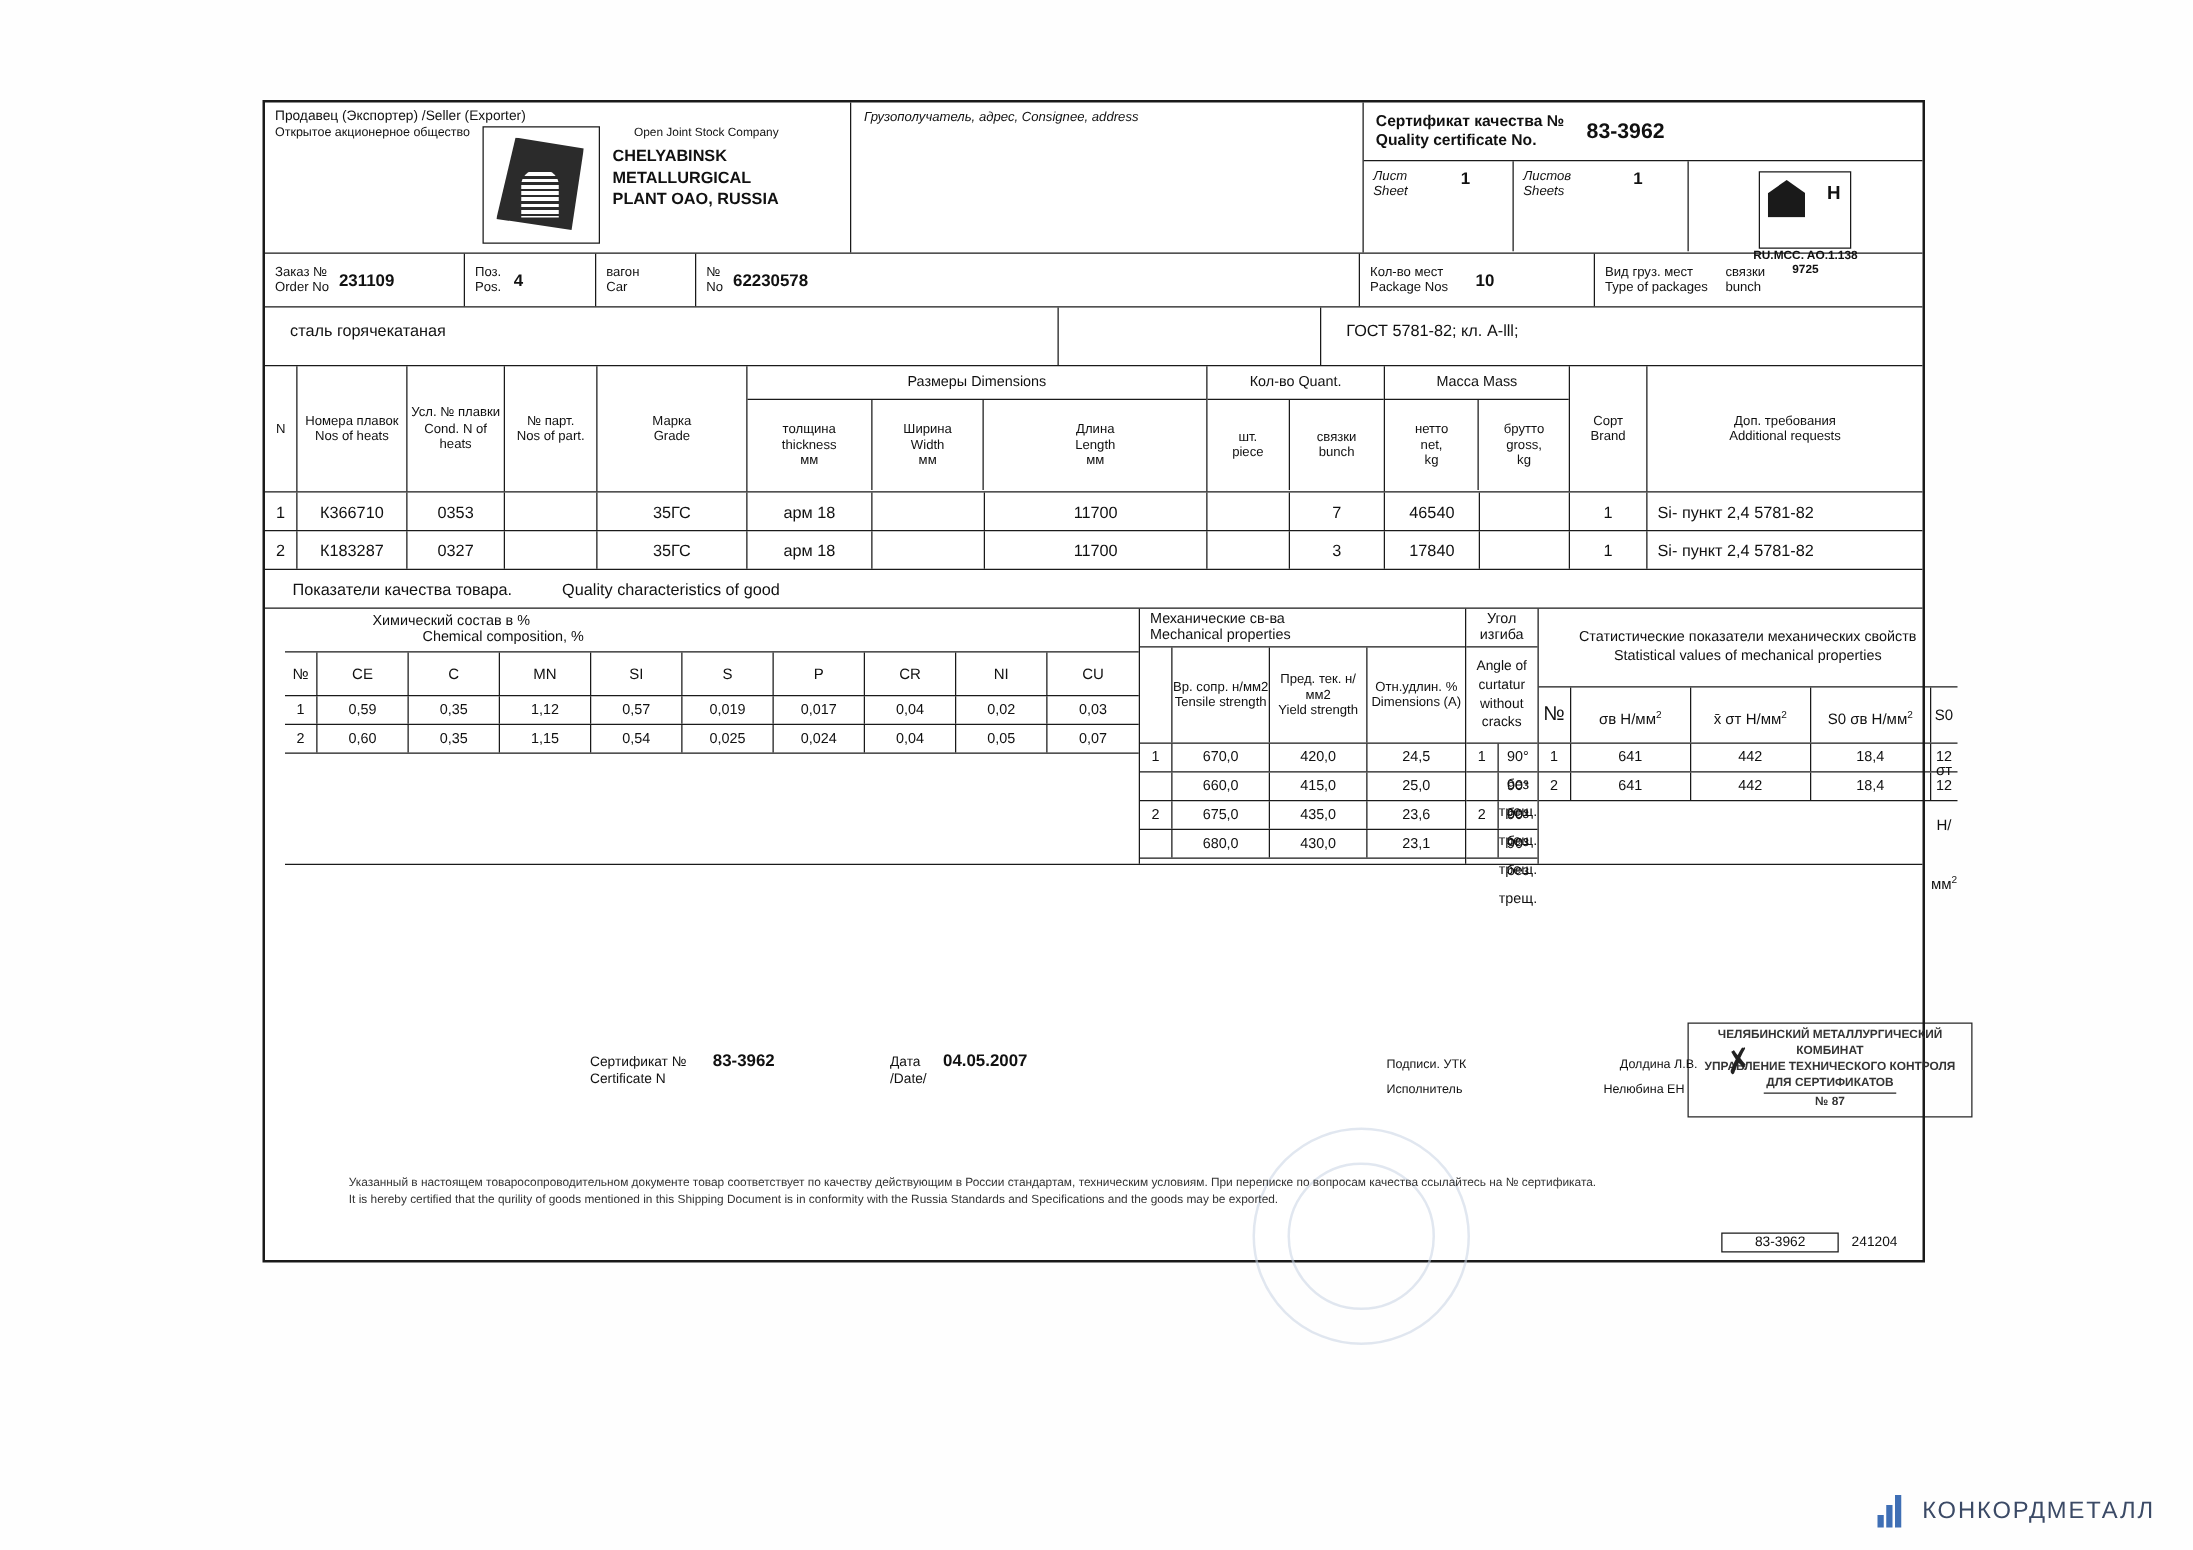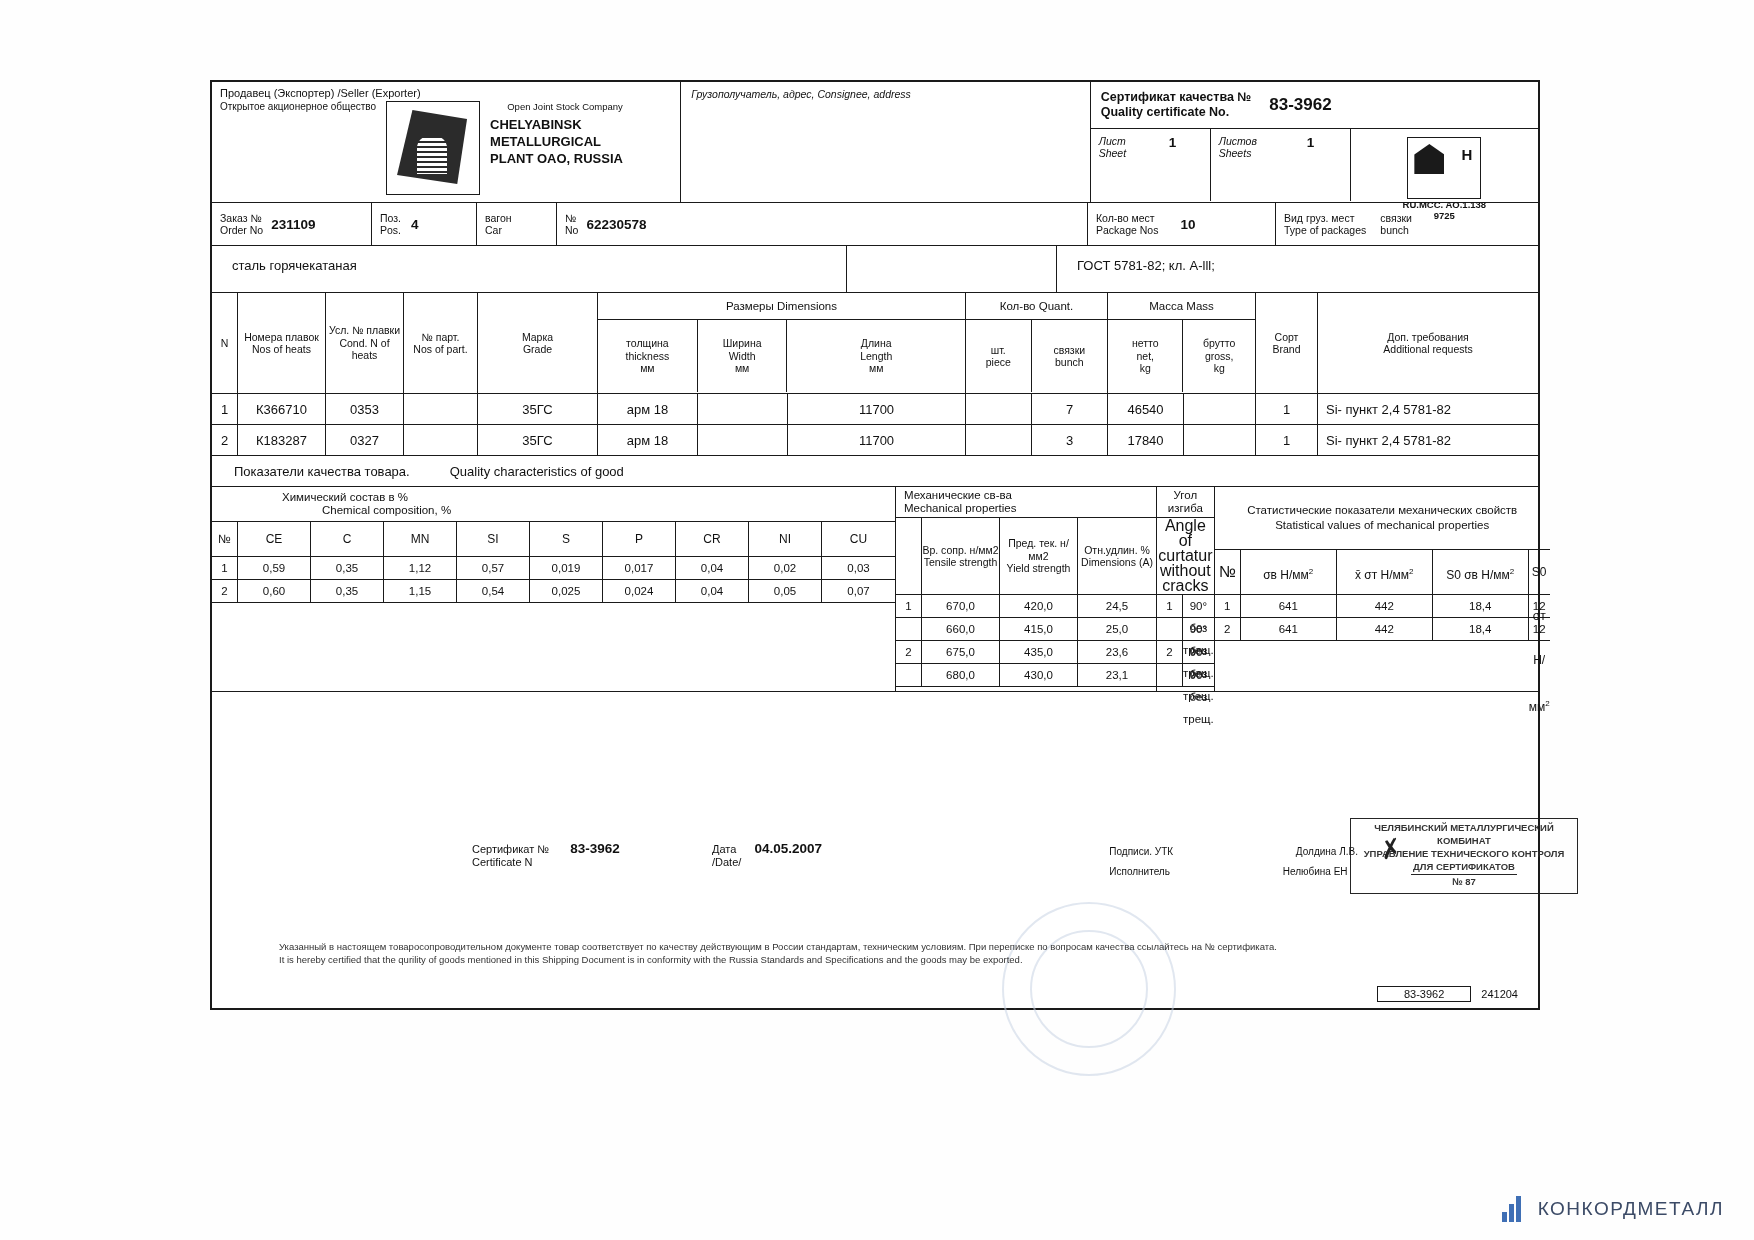--- a/index.html
+++ b/index.html
@@ -81,21 +81,21 @@
   .col-bu{width:76px;}
   .col-net{width:76px;}
   .col-gr{width:72px;}
   .col-brand{width:62px;}
   .hc{font-size:10.5px;line-height:12.5px;text-align:center;display:flex;flex-direction:column;justify-content:center;align-items:center;height:100%;}
   .dc{font-size:13px;display:flex;align-items:center;justify-content:center;height:100%;}
   .dc.left{justify-content:flex-start;padding-left:8px;}
 
   
   .qual-title{height:30px;display:flex;align-items:center;padding-left:22px;font-size:13px;}
-  .qsec{display:flex;height:204px;}
+  .qsec{display:flex;height:204px;margin-left:16px;}
   .chem{width:690px;}
   .mech{width:268px;}
   .angle{width:168px;}
   .stat{flex:1;}
   .sec-head{height:28px;display:flex;flex-direction:column;justify-content:center;font-size:11.5px;line-height:13px;padding-left:8px;}
   .chem-th{height:34px;}
   .chem-th div{font-size:12px;}
   .ch-n{width:26px;}
   .ch-c{width:73px;}
   .chem-row{height:22px;}
@@ -546,21 +546,21 @@
         <div class="cell b-r mech-col center" style="line-height:22px"><span>680,0</span></div>
         <div class="cell b-r mech-col center" style="line-height:22px"><span>430,0</span></div>
         <div class="cell center" style="flex:1;line-height:22px"><span>23,1</span></div>
       </div>
     </div>
 
     <div class="cell b-r angle">
       <div class="sec-head b-b center" style="height:30px;align-items:center;padding-left:0">
         <span>Угол  изгиба</span>
       </div>
-      <div class="b-b center" style="height:76px;display:flex;flex-direction:column;font-size:16px;line-height:15px">
+      <div class="b-b center" style="height:76px;display:flex;flex-direction:column;justify-content:center;font-size:11px;line-height:15px">
         <span>Angle of curtatur</span>
         <span>without cracks</span>
       </div>
       <div class="row b-b mrow">
         <div class="cell b-r ang-n center" style="line-height:22px"><span>1</span></div>
         <div class="cell center" style="flex:1;line-height:22px"><span>90° без трещ.</span></div>
       </div>
       <div class="row b-b mrow">
         <div class="cell b-r ang-n center" style="line-height:22px"><span></span></div>
         <div class="cell center" style="flex:1;line-height:22px"><span>90° без трещ.</span></div>

